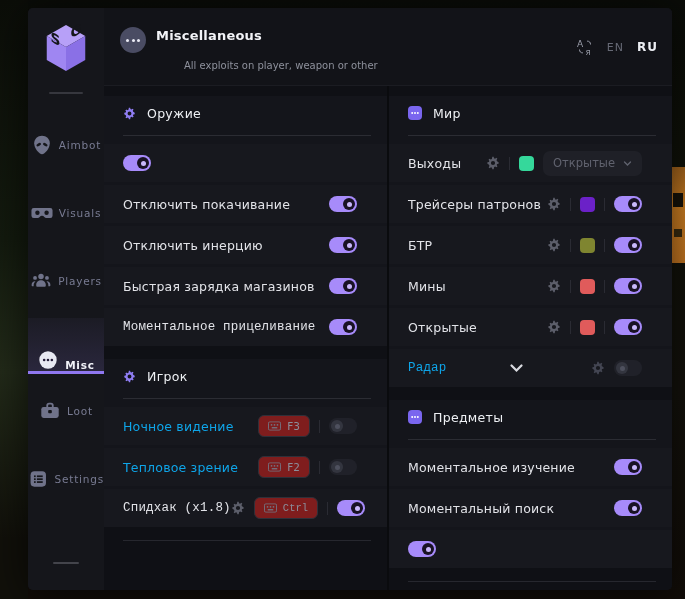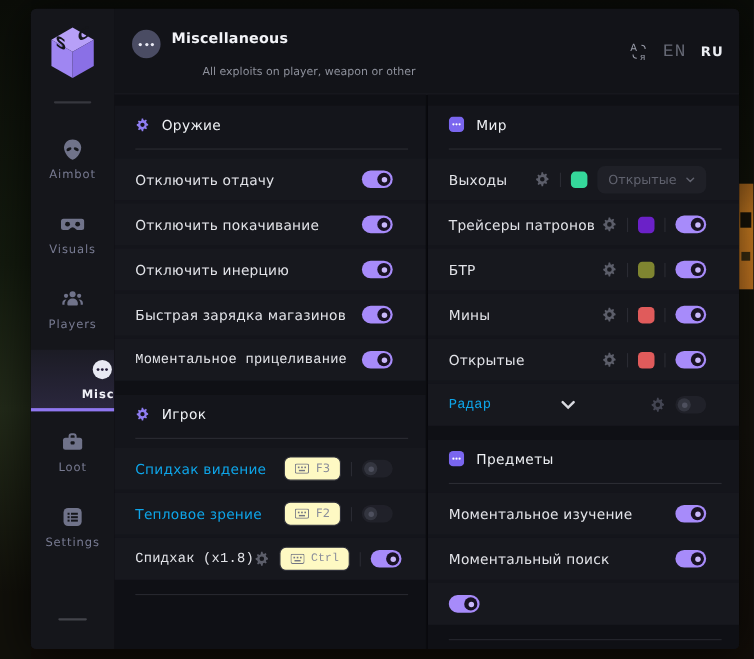--- a/index.html
+++ b/index.html
@@ -22,42 +22,42 @@
   .window{ position:absolute; left:28px; top:8px; width:644px; height:582px;
     background:#121318; border-radius:5px; overflow:hidden;
     box-shadow:0 4px 40px rgba(0,0,0,.65); }
 
   
   .sidebar{ position:absolute; left:0; top:0; width:76px; height:100%;
     background:#15161b; display:flex; flex-direction:column; align-items:center; }
   .logo{ margin-top:16px; width:44px; height:48px; }
   .side-divider{ width:34px; height:2px; background:#36373e; border-radius:2px; margin-top:20px; }
   .nav{ width:100%; margin-top:14px; display:flex; flex-direction:column; align-items:center; }
-  .nav-item{ width:100%; height:62px; margin-top:6px; display:flex; flex-direction:column;
+  .nav-item{ width:100%; height:62px; margin-top:6px; display:flex; flex-direction:row;
     align-items:center; justify-content:center; gap:6px; cursor:pointer; color:#70738a; position:relative;}
   .nav-item .nav-label{ font-size:10.5px; letter-spacing:.8px; color:#787b92; }
   .nav-item.active{ background:linear-gradient(180deg,rgba(130,115,190,.06),rgba(150,125,235,.16));
     border-bottom:3px solid #8f77f0; height:56px;align-items:flex-end; }
   .nav-item.active .nav-label{ color:#f0f1f7; font-weight:bold; }
   .nav-item.active{ color:#e8e9f2; }
   .nav-icon{ width:22px; height:22px; display:block; }
   .side-bottom-dash{ position:absolute; bottom:26px; left:50%; transform:translateX(-50%);
     width:26px; height:2px; background:#43444b; border-radius:2px; }
 
   
   .main{ position:absolute; left:76px; right:0; top:0; bottom:0; display:flex; flex-direction:column; }
   .hdr{ height:78px; flex:0 0 78px; position:relative; background:#121318; border-bottom:1px solid #1b1c22; }
   .hdr-badge{ position:absolute; left:16px; top:19px; width:26px; height:26px; border-radius:50%;
     background:#4a4c63; display:flex; align-items:center; justify-content:center; gap:2.5px; }
   .hdr-badge i{ width:3px; height:3px; border-radius:50%; background:#e9eaf4; }
   .hdr-title{ position:absolute; left:52px; top:20px; font-size:13px; font-weight:bold; color:#f2f3f7; letter-spacing:.2px;}
   .hdr-sub{ position:absolute; left:52px; top:52px; font-size:10px; color:#8e919c;margin-left:28px; }
   .lang{ position:absolute; right:14px; top:0; height:78px; display:flex; align-items:center; gap:13px; }
   .trans-icon{ width:18px; height:18px; color:#9b9eab; }
-  .lang-en{ font-size:16px; letter-spacing:1px; color:#666975; cursor:pointer;font-family:Liberation Mono, monospace; }
+  .lang-en{ font-size:11px; letter-spacing:1px; color:#666975; cursor:pointer; }
   .lang-ru{ font-size:12px; letter-spacing:1px; color:#eceef3; font-weight:bold; cursor:pointer; }
 
   .content{ flex:1; display:flex; }
   .col{ flex:1; background:#0f1015; padding-top:10px; overflow:hidden; position:relative;}
   .col-sep{ width:2px; background:#0a0b0e; }
 
   .section{ background:#14151b; margin-bottom:13px; }
   .sec-head{ height:34px; display:flex; align-items:center; gap:11px; padding:0 0 0 19px; }
   .sec-title{ font-size:12.5px; color:#eef0f4; letter-spacing:.3px; }
   .sec-div{ height:1px; background:#2b2c33; margin:5px 16px 8px 19px; }
@@ -85,21 +85,21 @@
   .toggle.off .knob::after{ background:#5c5f6e; }
   .row.dim .toggle.off{ opacity:.8; }
 
   .swatch{ width:15px; height:15px; border-radius:4px; cursor:pointer; flex:0 0 auto;}
 
   .dropdown{ height:25px; padding:0 10px; display:flex; align-items:center; gap:8px;
     background:#1f2027; border-radius:7px; color:#60626e; font-size:11.5px; cursor:pointer; }
   .chev{ width:9px; height:9px; display:block; }
 
   .hotkey{ display:flex; align-items:center; gap:6px; height:22px; padding:0 9px;
-    background:#fef9c3; border:1px solid #2f3039; border-radius:6px; color:#8b8e9a;
+    background:#7f1d1d; border:1px solid #2f3039; border-radius:6px; color:#8b8e9a;
     font-size:10.5px; cursor:pointer; }
   .kbd-icon{ width:13px; height:10px; display:block; color:#737684;}
 
   .expand-chev{ position:absolute; left:120px; top:50%; transform:translateY(-50%);
     width:15px; height:15px; color:#d9dae0; cursor:pointer; }
   .bottom-line{ height:1px; background:#26272e; margin:6px 16px 0 19px; }
 </style>
 </head>
 <body>
 
@@ -229,21 +229,20 @@
           <div class="section">
             <div class="sec-head">
               <svg class="gear purple" viewBox="0 0 20 20">
                   <use href="#i-gear"></use>
                 </svg>
               <span class="sec-title">Оружие</span>
             </div>
             <div class="sec-div"></div>
 
             <div class="row">
-              <span class="row-label">Отключить отдачу</span>
               <span class="controls">
                   <span class="toggle on">
                     <span class="knob"></span>
                   </span>
                 </span>
             </div>
             <div class="row">
               <span class="row-label">Отключить покачивание</span>
               <span class="controls">
                   <span class="toggle on">
@@ -280,21 +279,21 @@
           <div class="section">
             <div class="sec-head">
               <svg class="gear purple" viewBox="0 0 20 20">
                   <use href="#i-gear"></use>
                 </svg>
               <span class="sec-title">Игрок</span>
             </div>
             <div class="sec-div"></div>
 
             <div class="row dim">
-              <span class="row-label">Спидхак видение</span>
+              <span class="row-label">Ночное видение</span>
               <span class="controls">
                 <span class="hotkey">
                   <svg class="kbd-icon" viewBox="0 0 14 10">
                       <use href="#i-kbd"></use>
                     </svg>
                   <span>F3</span>
                 </span>
                 <span class="vsep"></span>
                 <span class="toggle off">
                     <span class="knob"></span>

